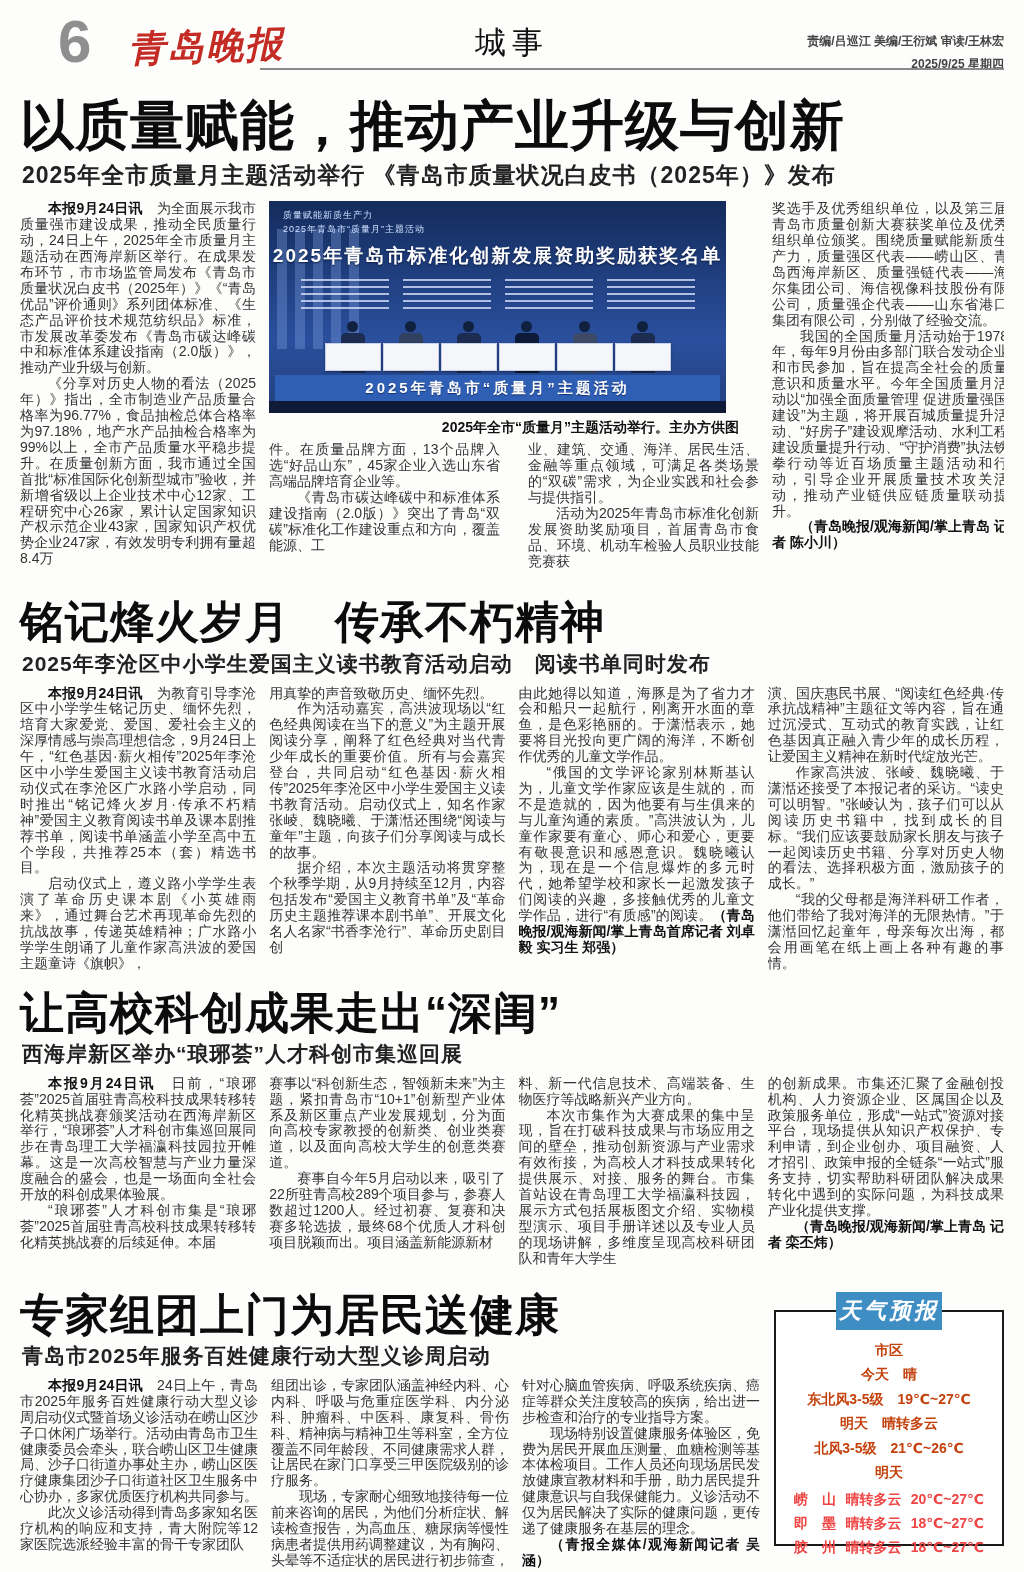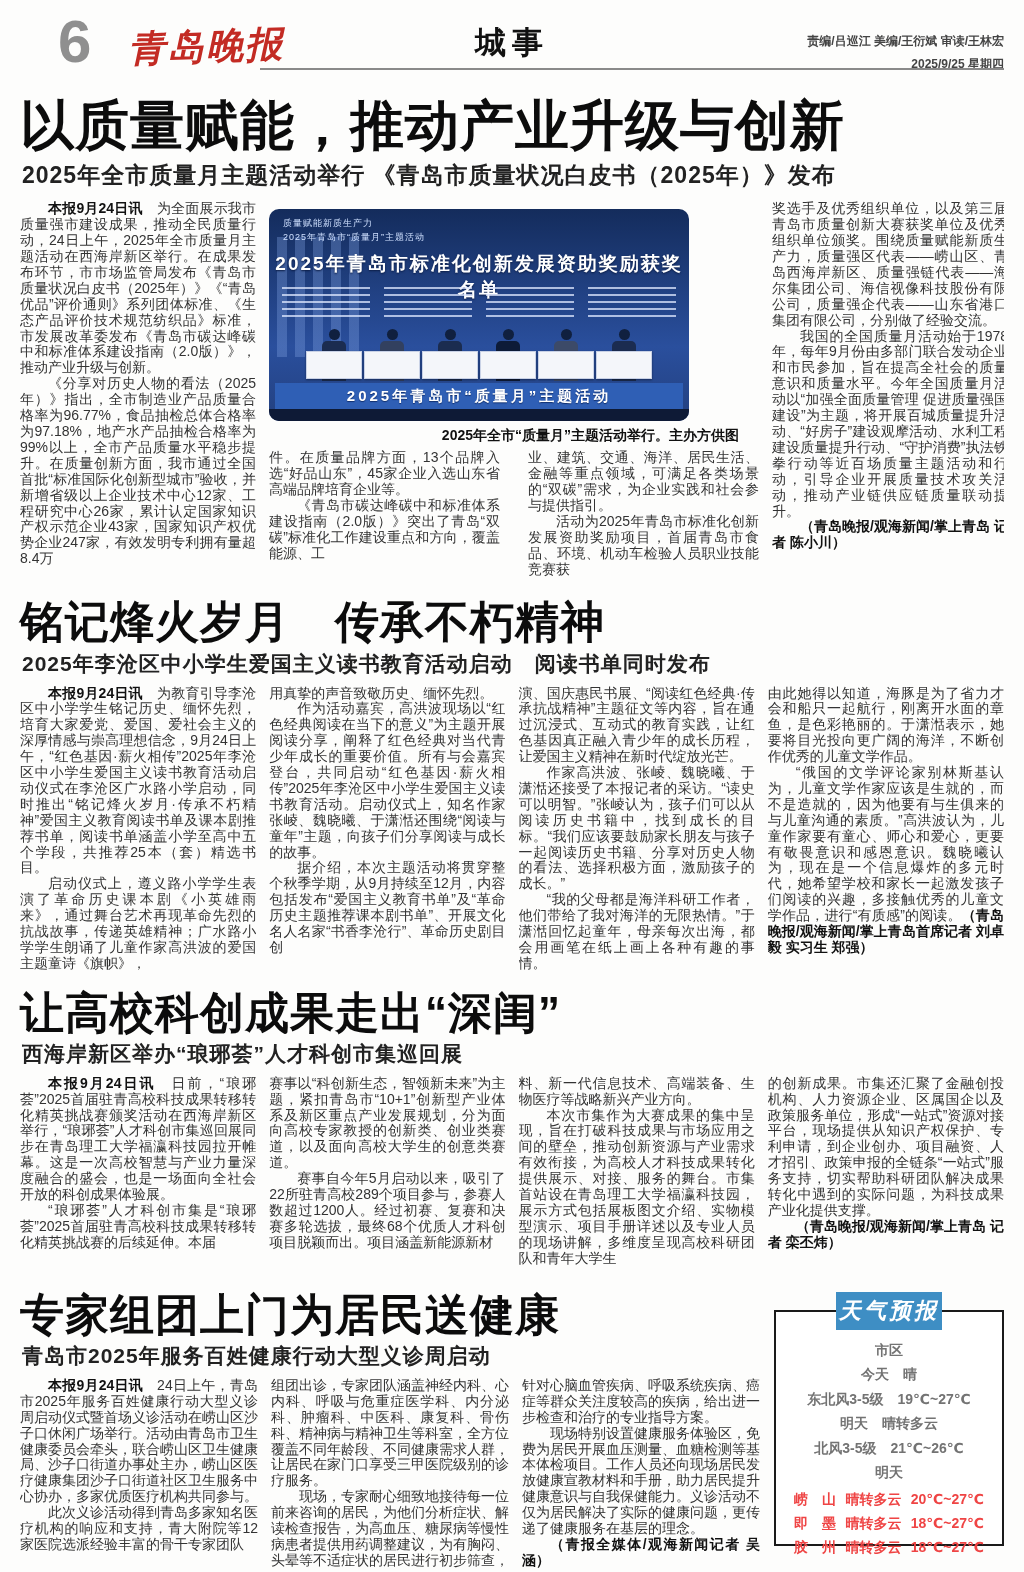--- a/index.html
+++ b/index.html
@@ -7,40 +7,40 @@
     width:1024px;height:1572px;overflow:hidden;background:#fdfdfc;
     font-family:"Liberation Sans","DejaVu Sans",sans-serif;color:#2b2b2b;
     position:relative;
   }
   .page{padding:0 20px;}
   
   .hdr{position:relative;height:90px;}
   .hdr-num{position:absolute;left:38px;top:12px;font-size:60px;font-weight:bold;color:#8f8f8f;line-height:1;}
   .hdr-mast{position:absolute;left:108px;top:22px;font-family:"DejaVu Serif","Liberation Serif",serif;
     font-style:italic;font-weight:bold;font-size:37px;color:#c32b24;transform:rotate(-2deg);letter-spacing:2px;}
-  .hdr-section{position:absolute;left:0;right:0;top:22px;text-align:center;font-size:31px;font-weight:700;color:#111;letter-spacing:6px;}
+  .hdr-section{position:absolute;left:0;right:0;top:22px;text-align:center;font-size:31px;font-weight:400;color:#111;letter-spacing:6px;}
   .hdr-credits{position:absolute;right:0;top:30px;text-align:right;font-size:12px;color:#444;line-height:1.9;font-weight:600;}
   .hdr-rule{position:absolute;left:240px;right:0;top:68px;height:2px;background:#8a8a8a;}
   
   .h1{font-size:54px;font-weight:900;color:#0c0c0c;letter-spacing:1px;line-height:1.08;margin:6px 0 6px 0;white-space:nowrap;}
   .h2{font-size:44px;font-weight:900;color:#0c0c0c;letter-spacing:1px;line-height:1.05;margin:0 0 4px 0;white-space:nowrap;}
   .sub{font-size:23px;font-weight:600;color:#222;letter-spacing:1px;margin:0 0 10px 2px;}
   .sub2{font-size:21px;font-weight:600;color:#222;letter-spacing:1px;margin:0 0 8px 2px;}
   
   .para{margin:0;text-indent:2em;text-align:justify;font-size:14px;line-height:15.9px;color:#333;}
   [data-cont] .para:first-child{text-indent:0;}
   .col{overflow:hidden;}
   
   .a1-body{display:flex;gap:13px;height:398px;overflow:hidden;}
   .a1-c1,.a1-c4{width:236px;flex:none;}
   .a1-mid{width:490px;flex:none;display:flex;flex-direction:column;}
   .a1-mid-cols{display:flex;gap:28px;flex:1;overflow:hidden;margin-top:5px;}
   .a1-mid-cols .col{flex:1;}
   
-  .photo{position:relative;width:420px;height:212px;background:linear-gradient(#142c5c,#2a4f9d 65%,#23407f);overflow:hidden;border-radius:10px;margin-top:8px;}
+  .photo{position:relative;width:457px;height:212px;background:linear-gradient(#142c5c,#2a4f9d 65%,#23407f);overflow:hidden;border-radius:0;}
   .ph-skyline{position:absolute;left:8px;top:28px;width:90px;height:120px;opacity:.35;
     background:repeating-linear-gradient(90deg,#7ea0e0 0 10px,transparent 10px 18px);}
   .ph-top{position:absolute;left:14px;top:8px;color:#cfe0ff;font-size:9px;line-height:1.5;letter-spacing:1px;}
   .ph-main{position:absolute;left:0;right:0;top:42px;text-align:center;color:#ffffff;font-weight:900;font-size:19px;letter-spacing:2px;text-shadow:0 1px 2px #0b1c44;}
   .award-rows{position:absolute;left:0;right:0;top:78px;display:flex;justify-content:center;gap:14px;}
   .award-block{width:88px;height:30px;opacity:.75;
     background:repeating-linear-gradient(#dfe8ff 0 2px,transparent 2px 7px);}
   .people{position:absolute;left:0;right:0;bottom:42px;display:flex;justify-content:center;gap:22px;}
   .person{width:36px;display:flex;flex-direction:column;align-items:center;}
   .p-head{width:11px;height:11px;border-radius:50%;background:#10203f;}
@@ -61,21 +61,21 @@
   
   .a4{display:flex;gap:14px;margin-top:16px;}
   .a4-left{width:740px;flex:none;}
   .a4-body{display:grid;grid-template-columns:repeat(3,1fr);gap:13px;height:200px;overflow:hidden;margin-top:4px;}
   
   .weather{width:230px;flex:none;position:relative;padding-top:18px;}
   .w-title{position:absolute;top:0;left:50%;transform:translateX(-50%);z-index:2;
     background:#3e8ec4;color:#fff;font-family:"DejaVu Serif","Liberation Serif",serif;
     font-style:italic;font-weight:bold;font-size:22px;letter-spacing:3px;padding:4px 3px;white-space:nowrap;}
   .w-box{border:2px solid #1a1a1a;background:#fff;padding:26px 8px 10px 8px;height:196px;text-align:center;}
-  .w-line{font-size:14px;font-weight:700;color:#737373;line-height:1.75;text-align:center;}
+  .w-line{font-size:14px;font-weight:700;color:#c2410c;line-height:1.75;text-align:center;}
   .w-rows{margin-top:2px;}
   .w-row{display:flex;justify-content:space-between;padding:0 10px;font-size:14px;font-weight:700;color:#ef4444;line-height:1.72;}
   b{font-weight:900;color:#111;}
 </style>
 </head>
 <body>
 
 <div class="page">
 
   <div class="hdr">
@@ -173,27 +173,27 @@
       <div class="col">
           <p class="para"><b>本报9月24日讯</b>　为教育引导李沧区中小学学生铭记历史、缅怀先烈，培育大家爱党、爱国、爱社会主义的深厚情感与崇高理想信念，9月24日上午，“红色基因·薪火相传”2025年李沧区中小学生爱国主义读书教育活动启动仪式在李沧区广水路小学启动，同时推出“铭记烽火岁月·传承不朽精神”爱国主义教育阅读书单及课本剧推荐书单，阅读书单涵盖小学至高中五个学段，共推荐25本（套）精选书目。</p>
           <p class="para">启动仪式上，遵义路小学学生表演了革命历史课本剧《小英雄雨来》，通过舞台艺术再现革命先烈的抗战故事，传递英雄精神；广水路小学学生朗诵了儿童作家高洪波的爱国主题童诗《旗帜》，</p>
         </div>
       <div class="col" data-cont="1">
           <p class="para">用真挚的声音致敬历史、缅怀先烈。</p>
           <p class="para">作为活动嘉宾，高洪波现场以“红色经典阅读在当下的意义”为主题开展阅读分享，阐释了红色经典对当代青少年成长的重要价值。所有与会嘉宾登台，共同启动“红色基因·薪火相传”2025年李沧区中小学生爱国主义读书教育活动。启动仪式上，知名作家张崚、魏晓曦、于潇湉还围绕“阅读与童年”主题，向孩子们分享阅读与成长的故事。</p>
           <p class="para">据介绍，本次主题活动将贯穿整个秋季学期，从9月持续至12月，内容包括发布“爱国主义教育书单”及“革命历史主题推荐课本剧书单”、开展文化名人名家“书香李沧行”、革命历史剧目创</p>
         </div>
       <div class="col" data-cont="1">
+          <p class="para">由此她得以知道，海豚是为了省力才会和船只一起航行，刚离开水面的章鱼，是色彩艳丽的。于潇湉表示，她要将目光投向更广阔的海洋，不断创作优秀的儿童文学作品。</p>
+          <p class="para">“俄国的文学评论家别林斯基认为，儿童文学作家应该是生就的，而不是造就的，因为他要有与生俱来的与儿童沟通的素质。”高洪波认为，儿童作家要有童心、师心和爱心，更要有敬畏意识和感恩意识。魏晓曦认为，现在是一个信息爆炸的多元时代，她希望学校和家长一起激发孩子们阅读的兴趣，多接触优秀的儿童文学作品，进行“有质感”的阅读。<b>（青岛晚报/观海新闻/掌上青岛首席记者 刘卓毅 实习生 郑强）</b></p>
+        </div>
+      <div class="col" data-cont="1">
           <p class="para">演、国庆惠民书展、“阅读红色经典·传承抗战精神”主题征文等内容，旨在通过沉浸式、互动式的教育实践，让红色基因真正融入青少年的成长历程，让爱国主义精神在新时代绽放光芒。</p>
           <p class="para">作家高洪波、张崚、魏晓曦、于潇湉还接受了本报记者的采访。“读史可以明智。”张崚认为，孩子们可以从阅读历史书籍中，找到成长的目标。“我们应该要鼓励家长朋友与孩子一起阅读历史书籍、分享对历史人物的看法、选择积极方面，激励孩子的成长。”</p>
           <p class="para">“我的父母都是海洋科研工作者，他们带给了我对海洋的无限热情。”于潇湉回忆起童年，母亲每次出海，都会用画笔在纸上画上各种有趣的事情。</p>
-        </div>
-      <div class="col" data-cont="1">
-          <p class="para">由此她得以知道，海豚是为了省力才会和船只一起航行，刚离开水面的章鱼，是色彩艳丽的。于潇湉表示，她要将目光投向更广阔的海洋，不断创作优秀的儿童文学作品。</p>
-          <p class="para">“俄国的文学评论家别林斯基认为，儿童文学作家应该是生就的，而不是造就的，因为他要有与生俱来的与儿童沟通的素质。”高洪波认为，儿童作家要有童心、师心和爱心，更要有敬畏意识和感恩意识。魏晓曦认为，现在是一个信息爆炸的多元时代，她希望学校和家长一起激发孩子们阅读的兴趣，多接触优秀的儿童文学作品，进行“有质感”的阅读。<b>（青岛晚报/观海新闻/掌上青岛首席记者 刘卓毅 实习生 郑强）</b></p>
         </div>
     </div>
   </div>
 
   <div class="art">
     <div class="h2">让高校科创成果走出“深闺”</div>
     <div class="sub2">西海岸新区举办“琅琊荟”人才科创市集巡回展</div>
     <div class="cols4 a3-body">
       <div class="col">
           <p class="para"><b>本报9月24日讯</b>　日前，“琅琊荟”2025首届驻青高校科技成果转移转化精英挑战赛颁奖活动在西海岸新区举行，“琅琊荟”人才科创市集巡回展同步在青岛理工大学福瀛科技园拉开帷幕。这是一次高校智慧与产业力量深度融合的盛会，也是一场面向全社会开放的科创成果体验展。</p>

